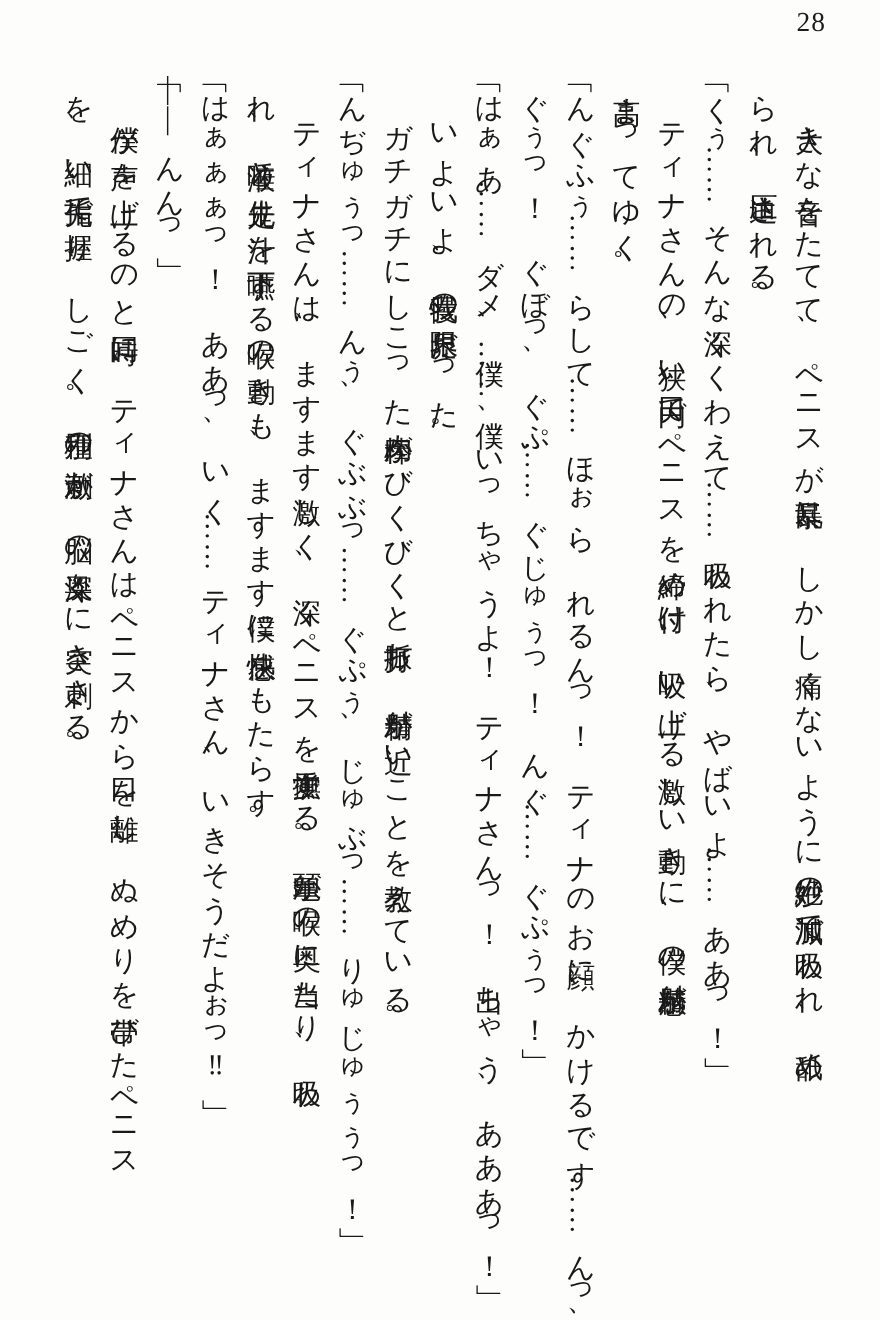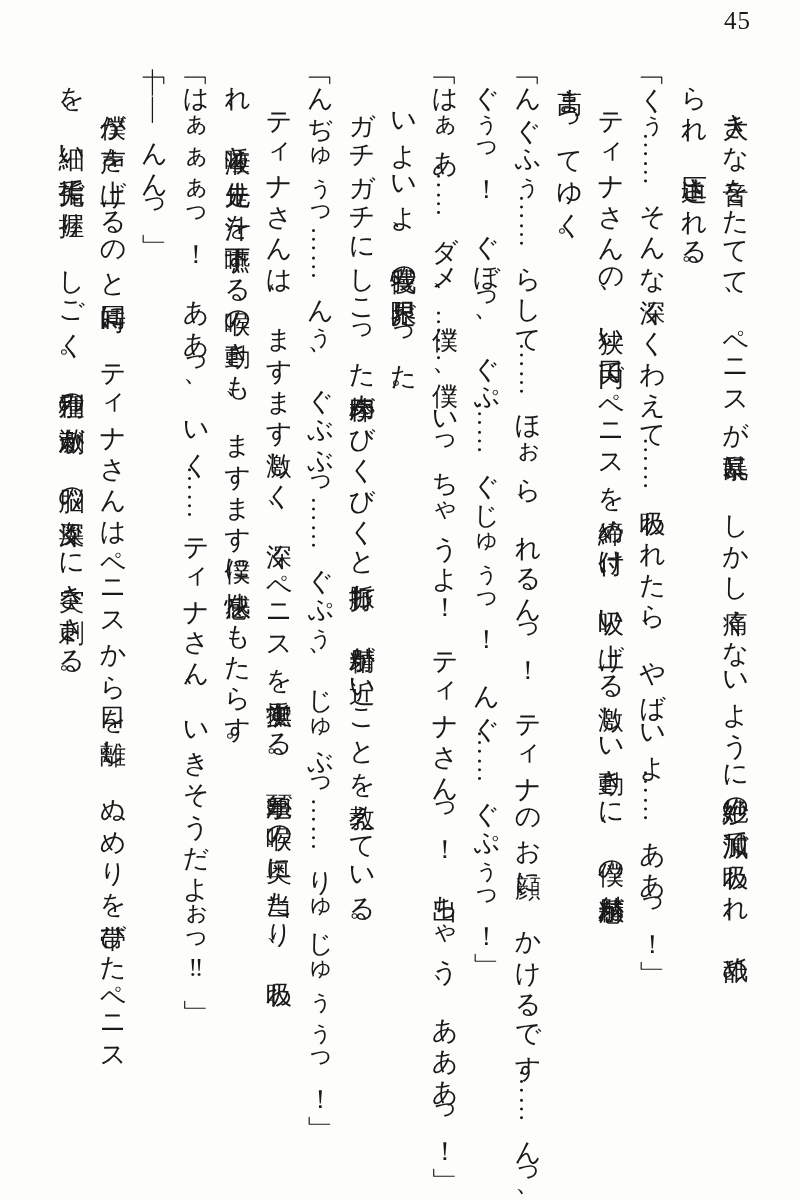--- a/index.html
+++ b/index.html
@@ -45,21 +45,21 @@
     text-indent: 0;
   }
   .text-block p.line.indent {
     text-indent: 27.4px;
   }
 </style>
 </head>
 <body>
 
 <div class="page" style="background: rgb(253, 253, 252);">
-  <div class="pageno">45</div>
+  <div class="pageno">28</div>
   <div class="text-block" style="color: rgb(25, 25, 25);">
       <p class="line indent">大きな音をたてて、ペニスが乱暴に、しかし痛くないように絶妙の加減で吸われ、舐め</p>
       <p class="line">られ、圧迫される。</p>
       <p class="line">「くぅ……そんな深くくわえて……吸われたら、やばいよ……ああっ！」</p>
       <p class="line indent">ティナさんの、狭い口内でペニスを締め付け、吸い上げる激しい動きに、僕の射精感が</p>
       <p class="line">高まってゆく。</p>
       <p class="line">「んぐふぅ……らして……ほぉら、れるんっ！　ティナのお顔に、かけるです……んっ、</p>
       <p class="line">ぐぅっ！　ぐぼっ、ぐぷ……ぐじゅぅっ！　んぐ……ぐぷぅっ！」</p>
       <p class="line">「はぁあ……ダメ、僕……僕、いっちゃうよ！　ティナさんっ！　出ちゃう、あああっ！」</p>
       <p class="line indent">いよいよ、我慢の限界だった。</p>

